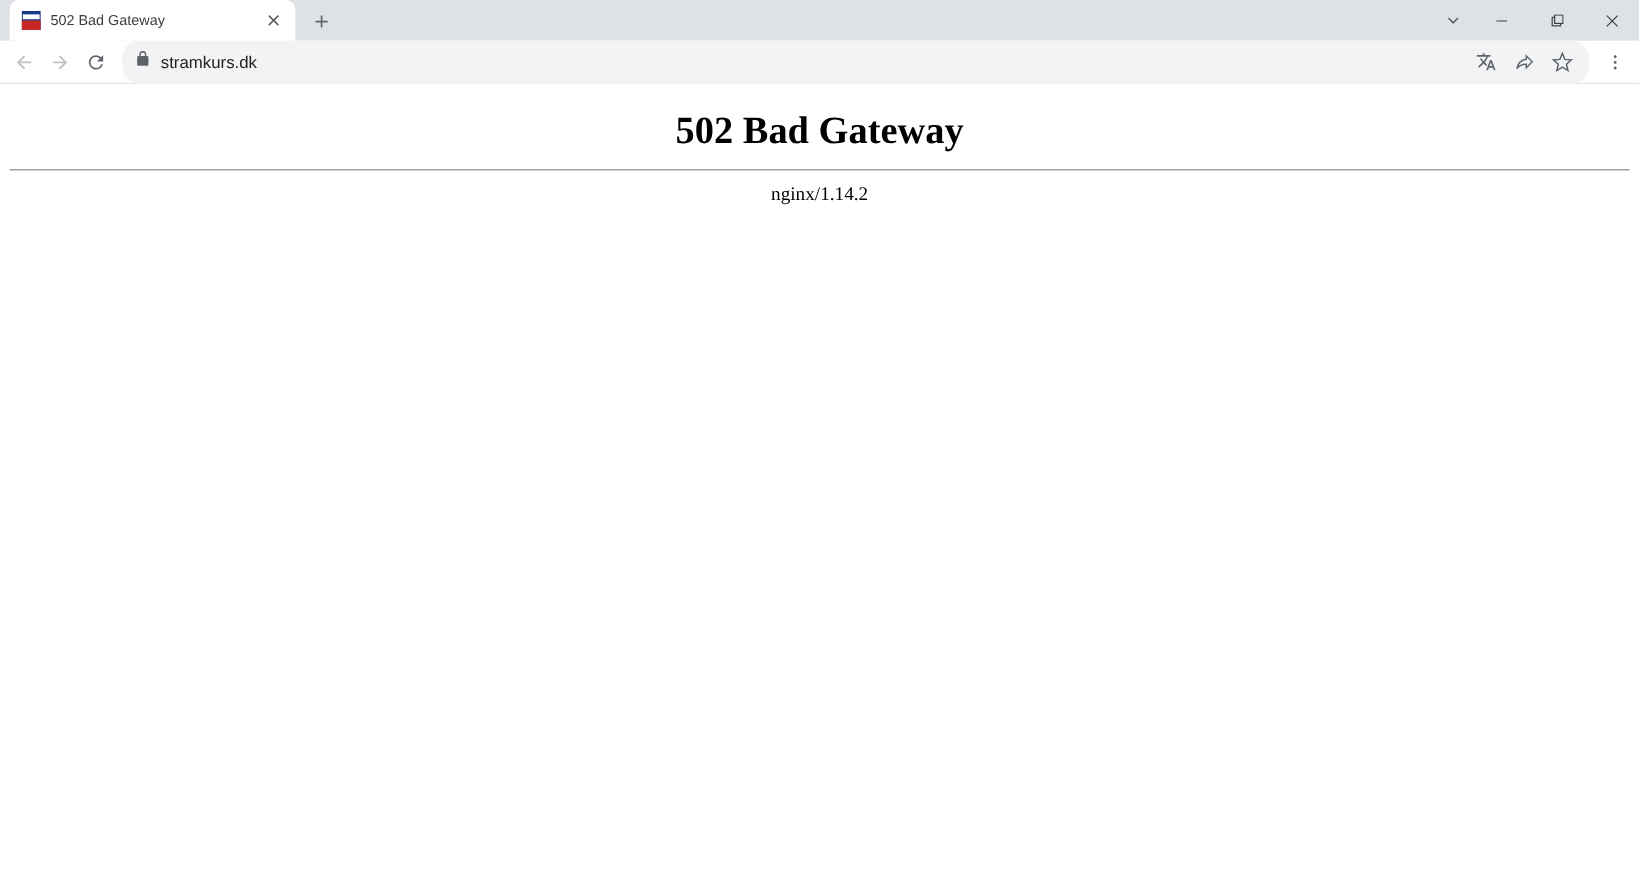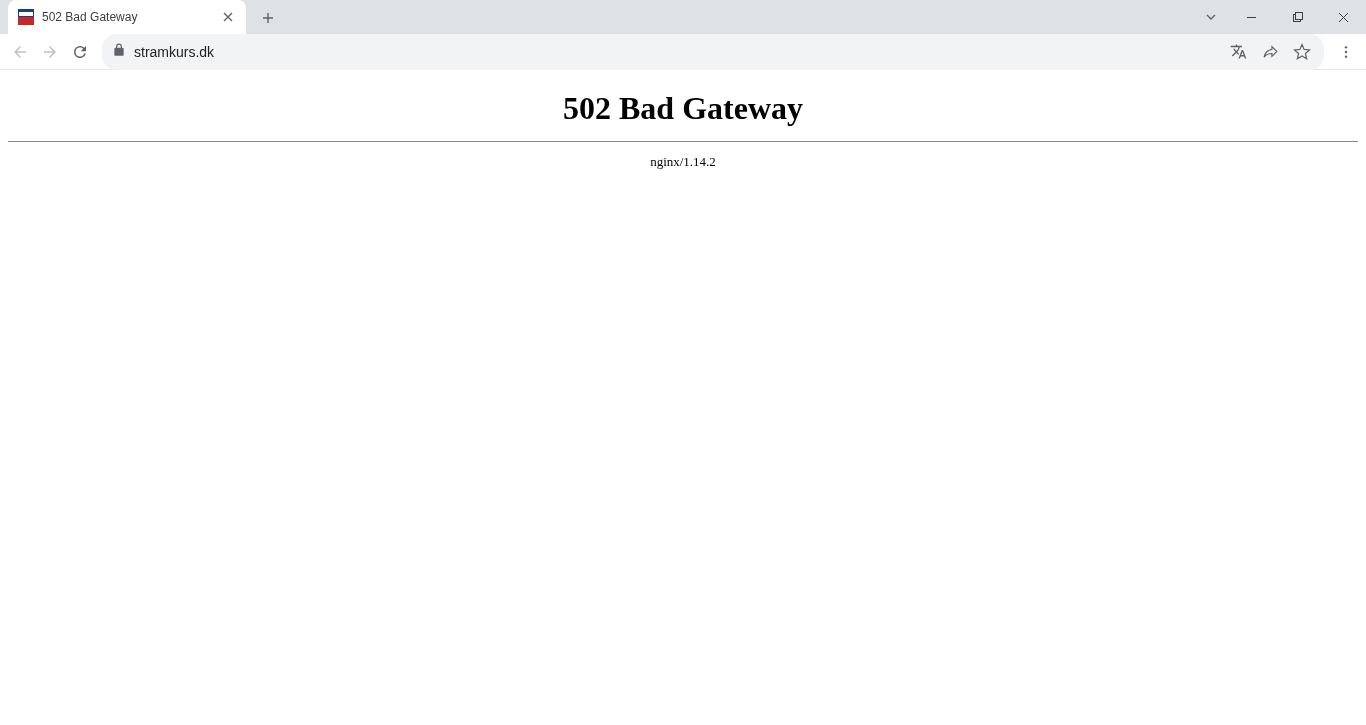--- a/index.html
+++ b/index.html
@@ -158,21 +158,21 @@
       margin-bottom: 14px;
       color: #000;
     }
     .page hr {
       border: none;
       border-top: 1px solid #888;
       margin: 0;
     }
     .server-line {
       font-family: "Times New Roman", Times, serif;
-      font-size: 13px;
+      font-size: 16px;
       text-align: center;
       margin-top: 12px;
       color: #000;
     }
   </style>
 </head>
 <body>
 
 <div class="tab-strip">
   <div class="tab">

